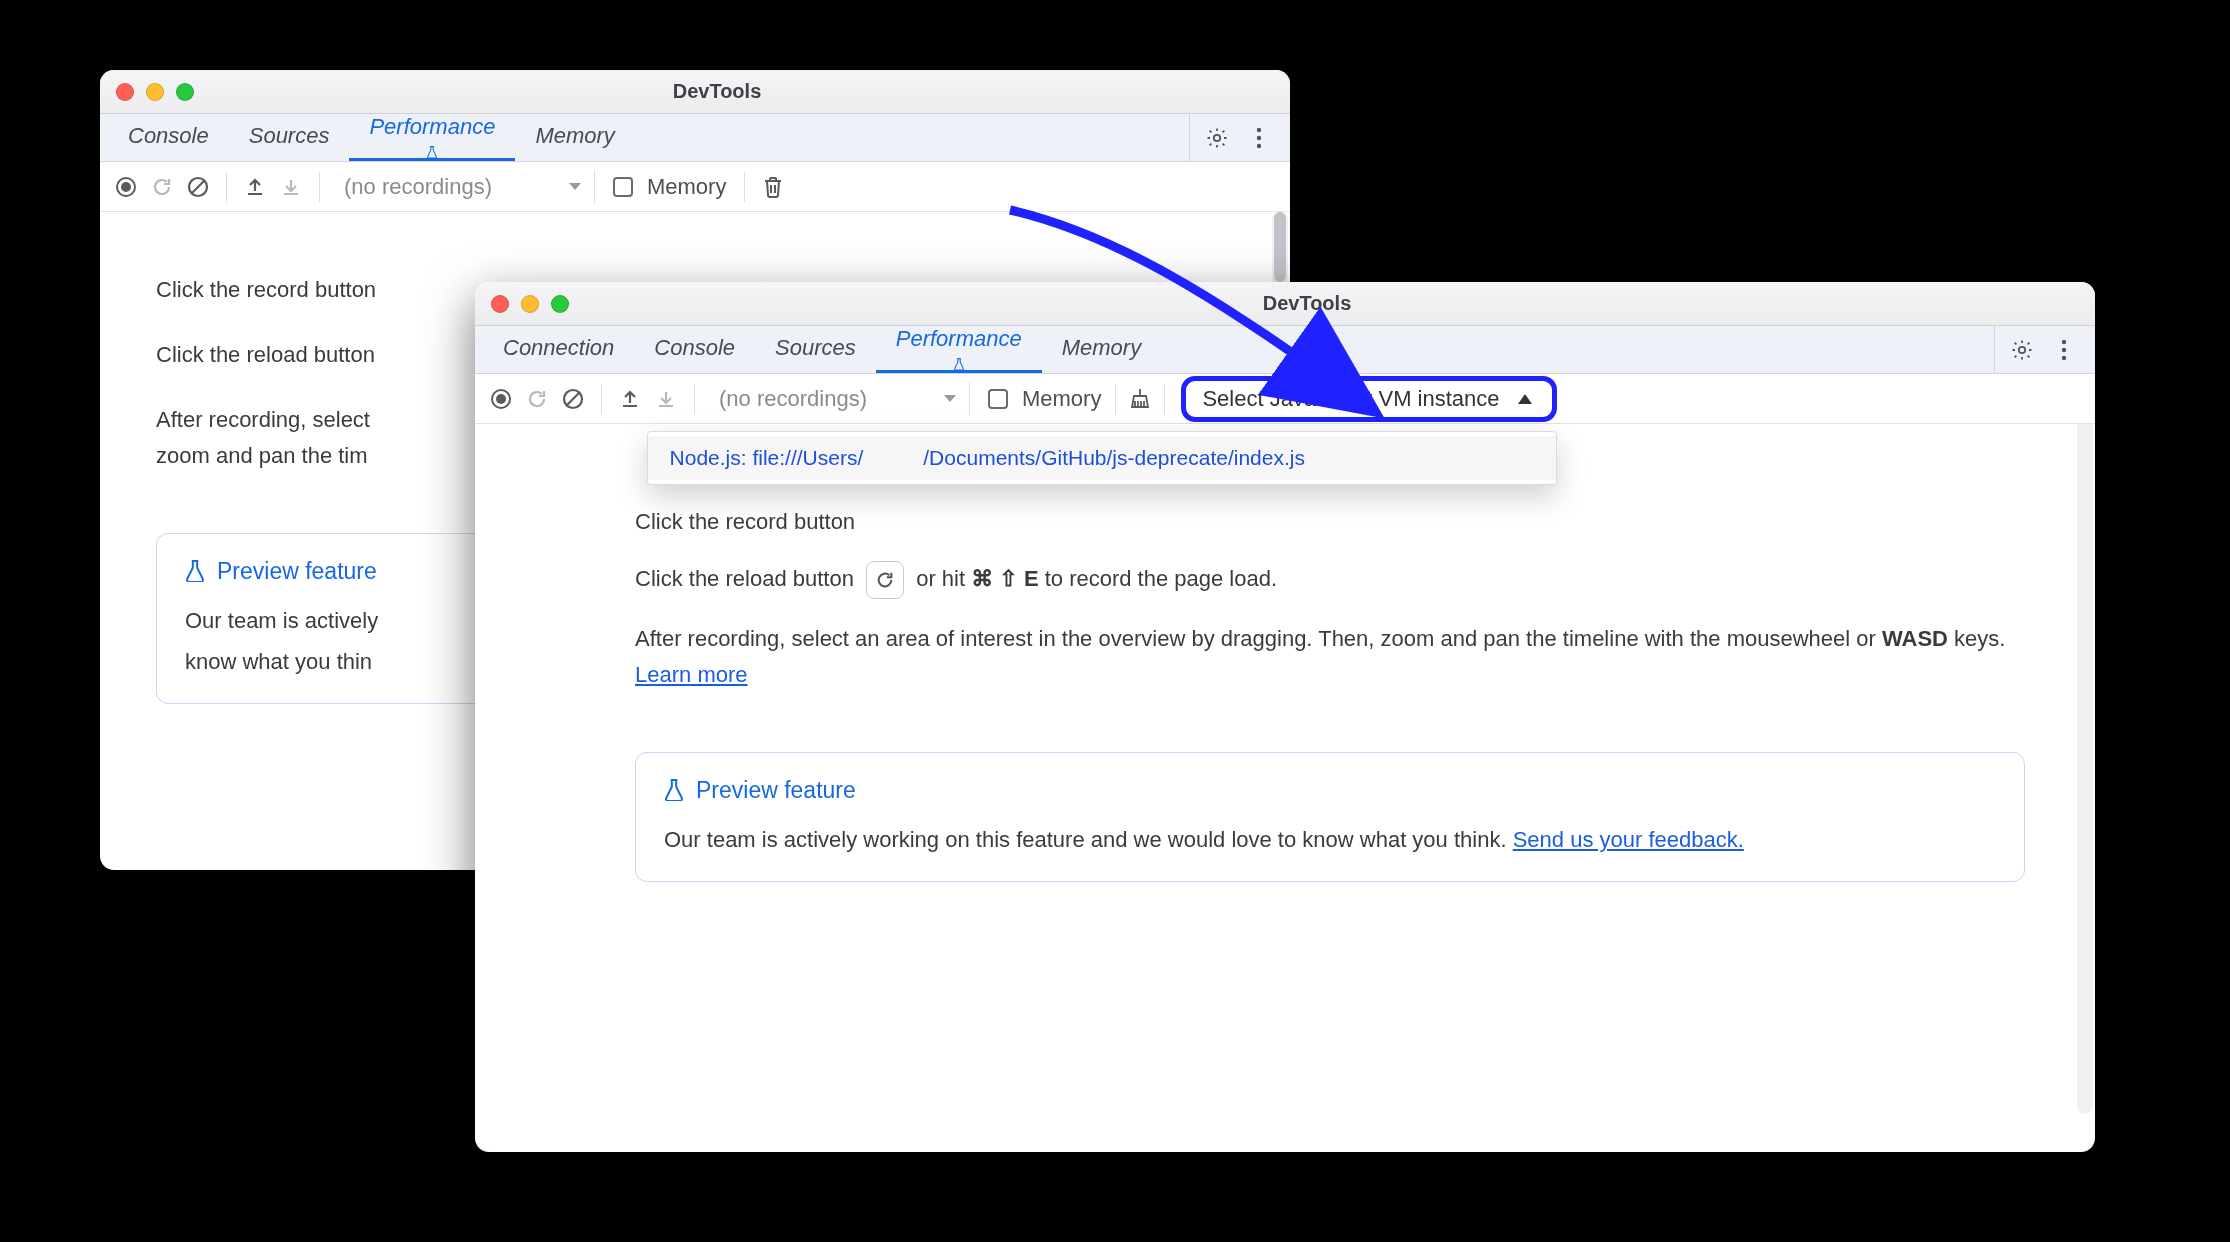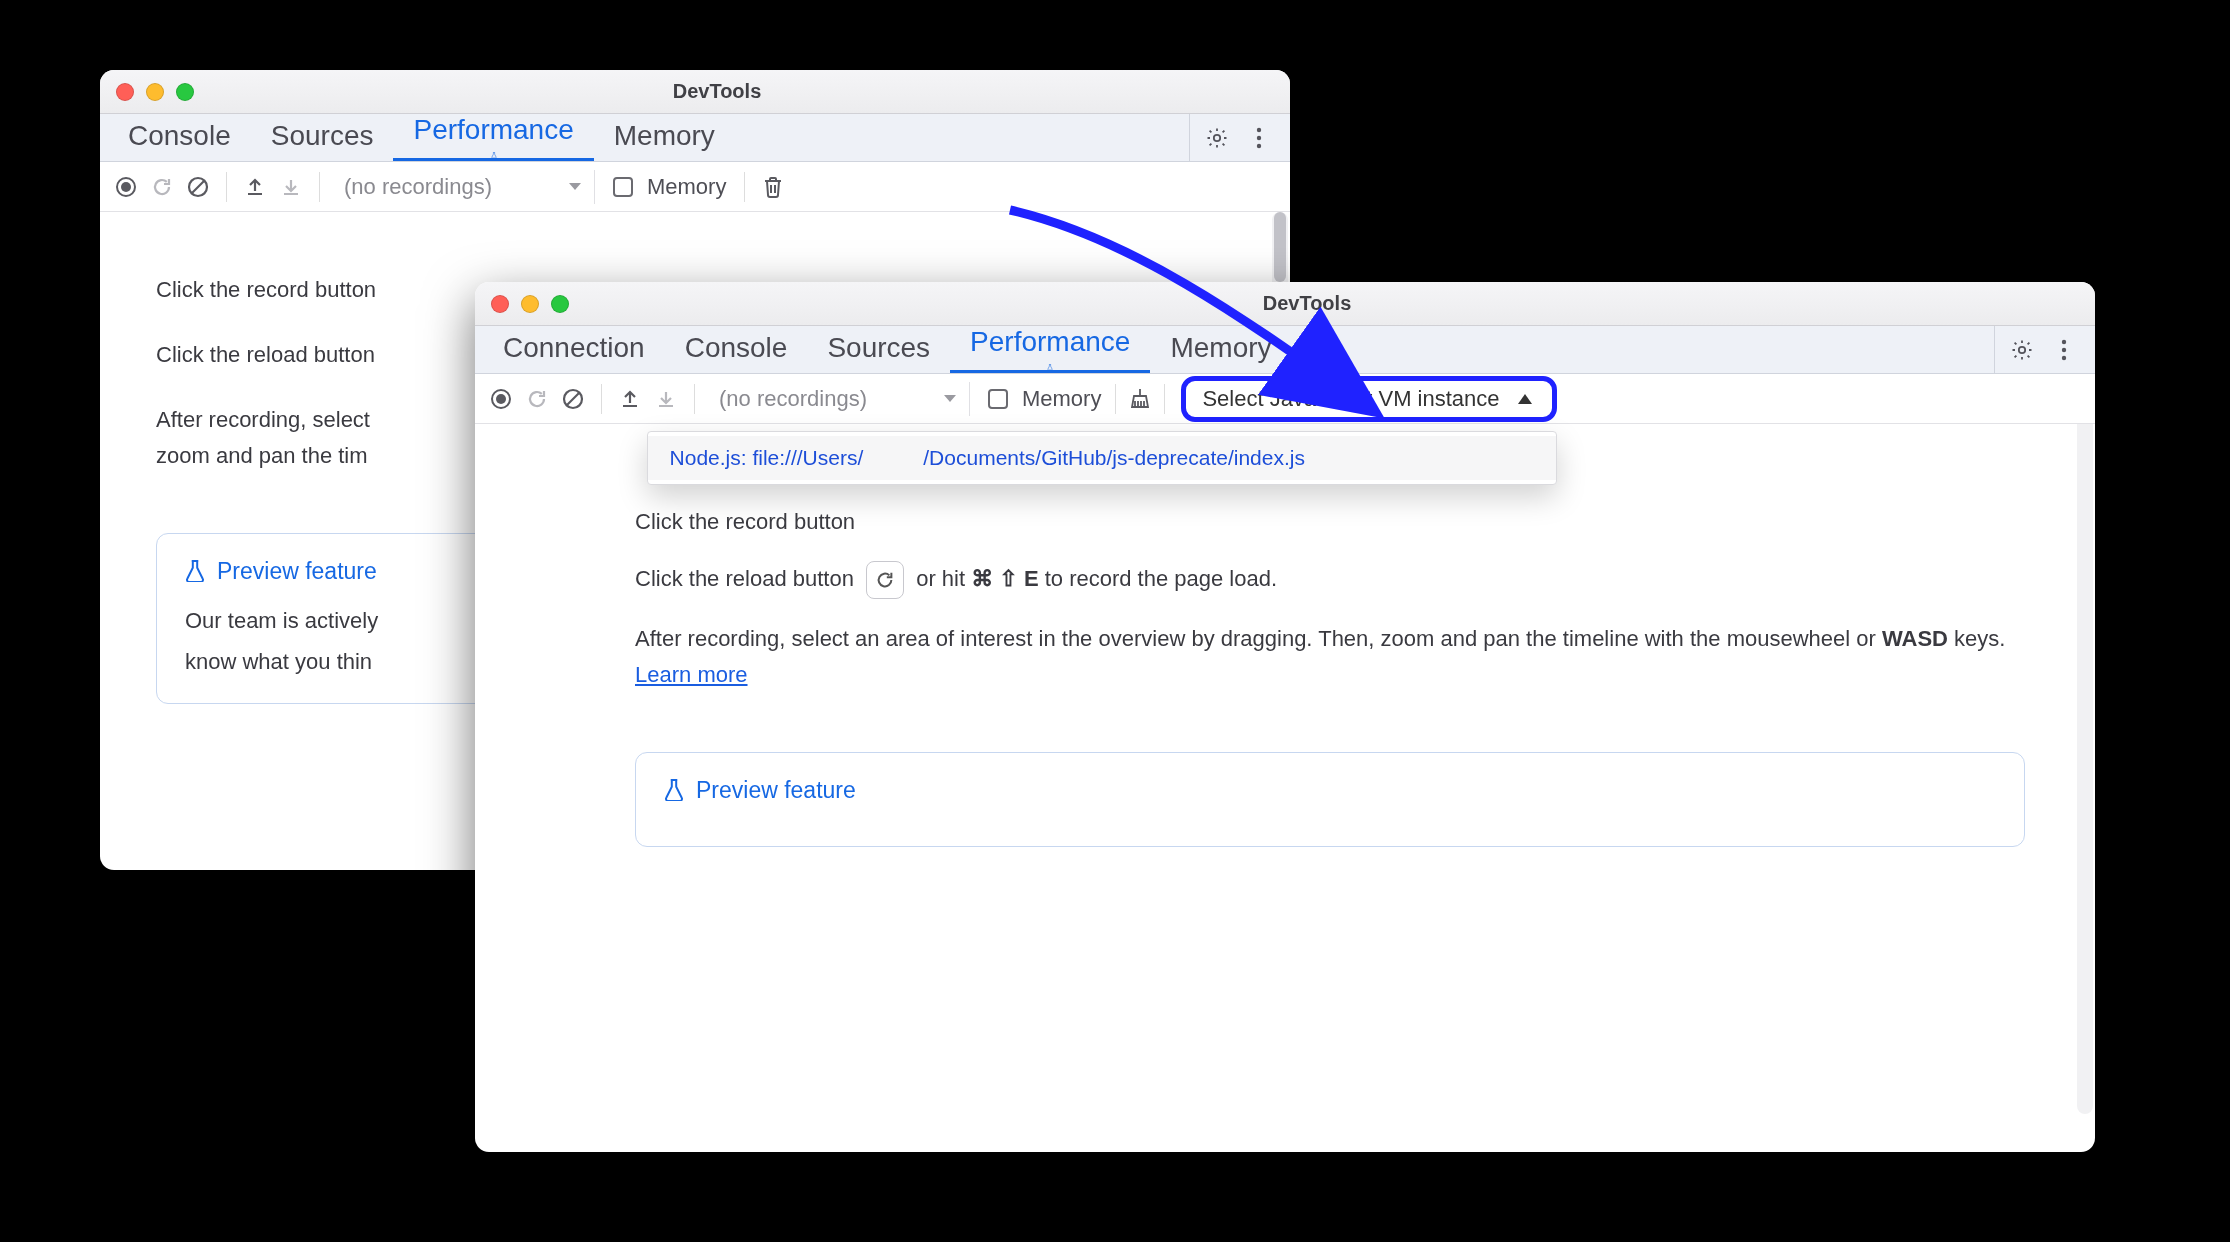--- a/index.html
+++ b/index.html
@@ -56,24 +56,25 @@
     border-bottom: 1px solid #d0d4dd;
     height: 48px;
     padding: 0 8px;
   }
   .tab {
     padding: 0 20px;
     height: 100%;
     display: flex;
     align-items: center;
     gap: 6px;
-    font-size: 28px;
+    font-size: 22px;
     color: #4a4a52;
     border-bottom: 3px solid transparent;
     cursor: pointer;
+    font-style: italic;
   }
   .tab.active {
     color: #1668e3;
     border-bottom-color: #1668e3;
     flex-direction: column;
   }
   .tabs-spacer { flex: 1; }
   .tabs-right {
     display: flex;
     align-items: center;
@@ -451,20 +452,24 @@
       <span class="link">Learn more</span>
     </p>
 
     <div class="preview-card" style="margin-top:60px;">
       <div class="preview-title">
         <svg width="20" height="22" viewBox="0 0 18 20" fill="none" stroke="#1668e3" stroke-width="1.8">
             <path d="M6 1h6M7 1v6l-5 10a2 2 0 0 0 1.8 3h10.4a2 2 0 0 0 1.8-3l-5-10V1"></path>
           </svg>
         <span>Preview feature</span>
       </div>
+      <p>
+        <span>Our team is actively working on this feature and we would love to know what you think. </span>
+        <span class="link">Send us your feedback.</span>
+      </p>
     </div>
 
     <div class="scrollbar-fake" style="top:-70px;height:760px;">
       
     </div>
   </div>
 </div>
 
 <svg class="arrow-svg" style="left:1000px; top:180px;" width="430" height="260" viewBox="0 0 430 260">
   <defs>

